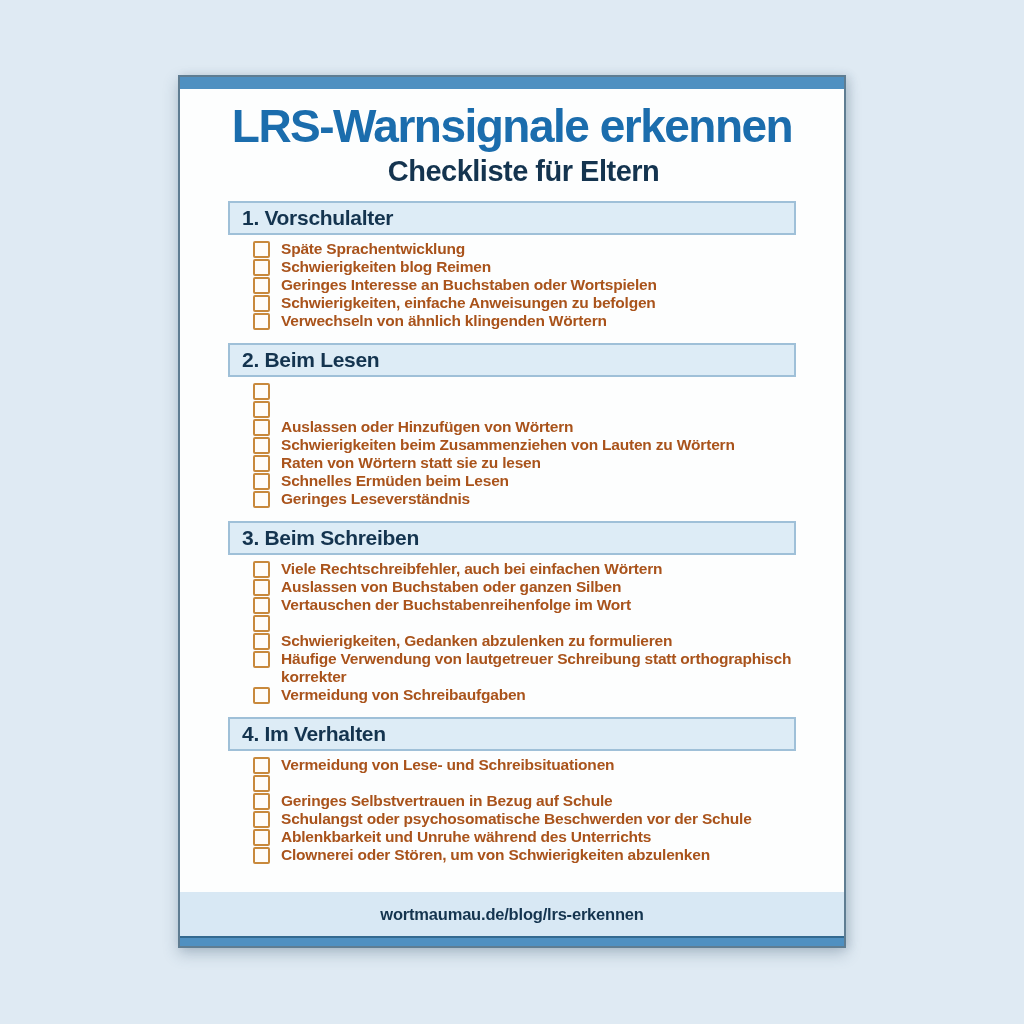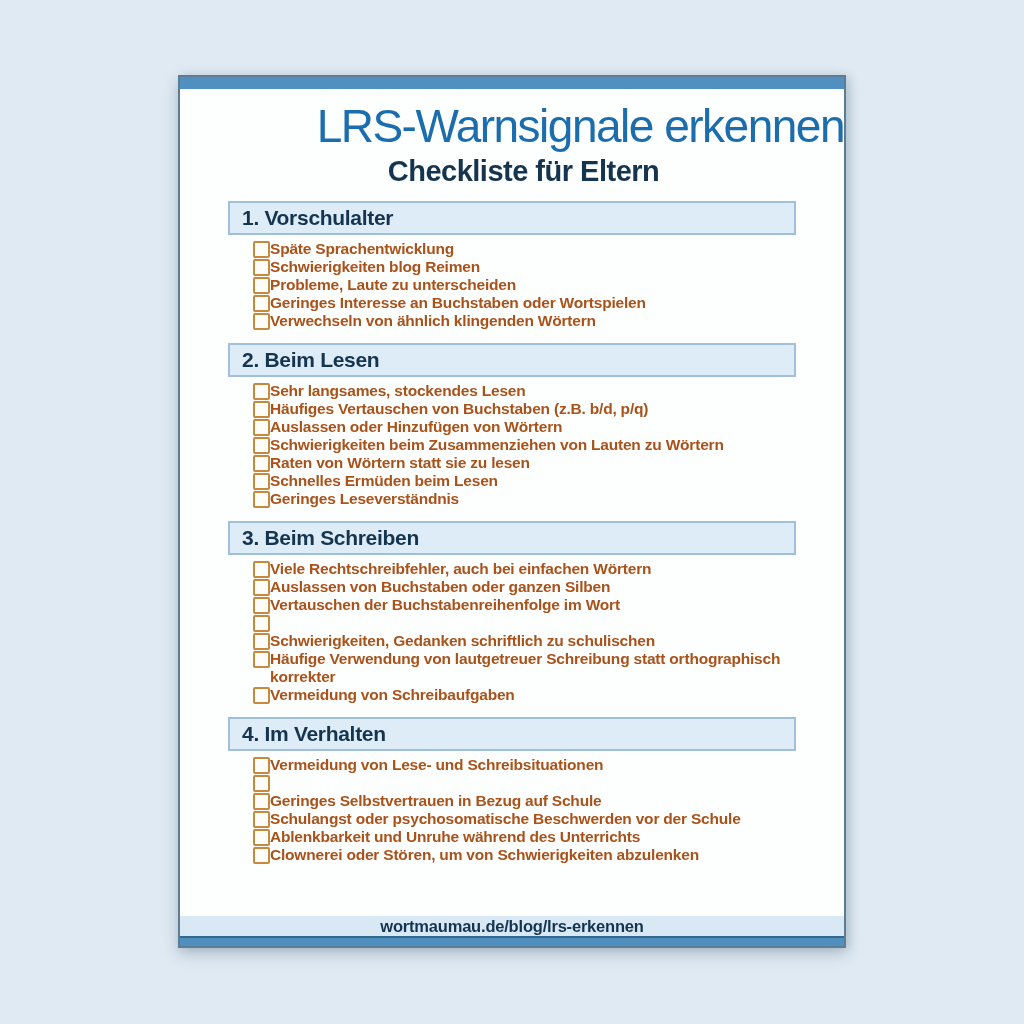--- a/index.html
+++ b/index.html
@@ -34,24 +34,24 @@
     flex-direction:column;
     overflow:hidden;
   }
   .top-bar{
     flex:none;
     height:12px;
     background:var(--accent-bar-blue);
   }
   .doc-title{
     margin-top:12px;
-    text-align:right;
+    text-align:center;
     color:var(--title-blue);
     font-size:46px;
-    font-weight:normal;
+    font-weight:bold;
     letter-spacing:-1.5px;
     line-height:1.1;
   }
   .doc-subtitle{
     margin-top:3px;
     text-align:center;
     color:var(--heading-navy);
     font-size:29px;
     font-weight:bold;
     letter-spacing:-0.5px;
@@ -75,41 +75,42 @@
     letter-spacing:-0.3px;
     line-height:24px;
     padding:3px 12px;
   }
   .items{
     margin:5px 0 0 25px;
   }
   .item{
     display:flex;
     align-items:flex-start;
+    gap:11px;
     line-height:18px;
   }
   .checkbox{
     flex:none;
     width:13px; height:13px;
     margin-top:1px;
     border:2px solid var(--checkbox-border-orange);
     border-radius:2px;
     background:#fffdf9;
     cursor:pointer;
   }
   .item-label{
     color:var(--item-text-orange);
     font-size:15.5px;
     font-weight:bold;
     letter-spacing:-0.2px;
   }
   .footer-band{
     flex:none;
     margin-top:auto;
-    height:20px;
+    height:44px;
     background:var(--footer-background);
     display:flex;
     align-items:center;
     justify-content:center;
   }
   .footer-url{
     color:var(--heading-navy);
     font-size:16.5px;
     font-weight:bold;
     letter-spacing:-0.2px;
@@ -140,51 +141,49 @@
   <div class="item">
     <span class="checkbox"></span>
     <span class="item-label">Späte Sprachentwicklung</span>
   </div>
 
   <div class="item">
     <span class="checkbox"></span>
     <span class="item-label">Schwierigkeiten blog Reimen</span>
   </div>
 
-  <div class="item">
-    <span class="checkbox"></span>
-    <span class="item-label">Probleme, Laute zu unterscheiden</span>
-  </div>
 
   <div class="item">
     <span class="checkbox"></span>
     <span class="item-label">Geringes Interesse an Buchstaben oder Wortspielen</span>
   </div>
 
+  <div class="item">
+    <span class="checkbox"></span>
+    <span class="item-label">Schwierigkeiten, einfache Anweisungen zu befolgen</span>
+  </div>
 
   <div class="item">
     <span class="checkbox"></span>
     <span class="item-label">Verwechseln von ähnlich klingenden Wörtern</span>
   </div>
 </div>
   </section>
 
   <section class="section">
     <div class="section-heading">
       <span class="heading-text">2. Beim Lesen</span>
     </div>
     <div class="items">
   <div class="item">
     <span class="checkbox"></span>
-    <span class="item-label">Sehr langsames, stockendes Lesen</span>
-  </div>
-
-  <div class="item">
-    <span class="checkbox"></span>
-    <span class="item-label">Häufiges Vertauschen von Buchstaben (z.B. b/d, p/q)</span>
+  </div>
+
+  <div class="item">
+    <span class="checkbox"></span>
   </div>
 
   <div class="item">
     <span class="checkbox"></span>
     <span class="item-label">Auslassen oder Hinzufügen von Wörtern</span>
   </div>
 
   <div class="item">
     <span class="checkbox"></span>
     <span class="item-label">Schwierigkeiten beim Zusammenziehen von Lauten zu Wörtern</span>
@@ -226,21 +225,21 @@
     <span class="checkbox"></span>
     <span class="item-label">Vertauschen der Buchstabenreihenfolge im Wort</span>
   </div>
 
   <div class="item">
     <span class="checkbox"></span>
   </div>
 
   <div class="item">
     <span class="checkbox"></span>
-    <span class="item-label">Schwierigkeiten, Gedanken schriftlich zu schulischen</span>
+    <span class="item-label">Schwierigkeiten, Gedanken abzulenken zu formulieren</span>
   </div>
 
   <div class="item">
     <span class="checkbox"></span>
     <span class="item-label">Häufige Verwendung von lautgetreuer Schreibung statt orthographisch korrekter</span>
   </div>
 
   <div class="item">
     <span class="checkbox"></span>
     <span class="item-label">Vermeidung von Schreibaufgaben</span>

